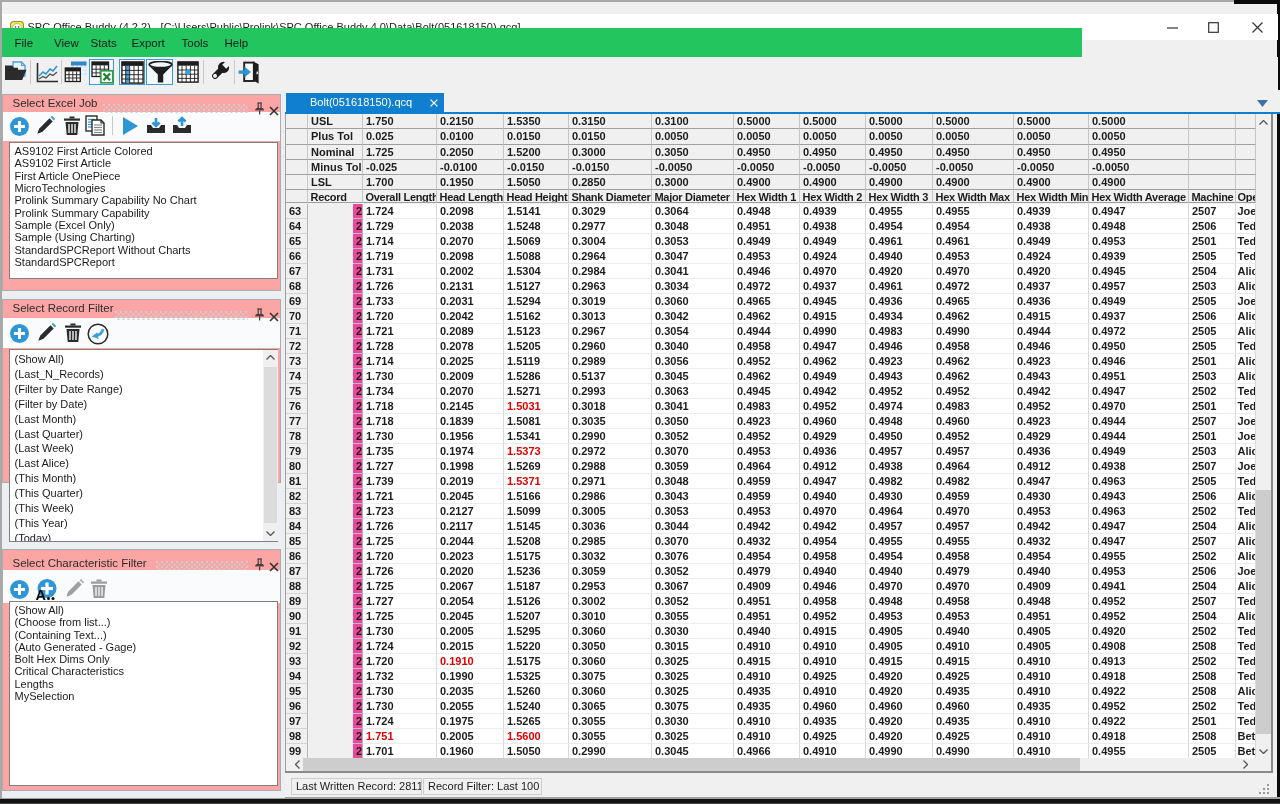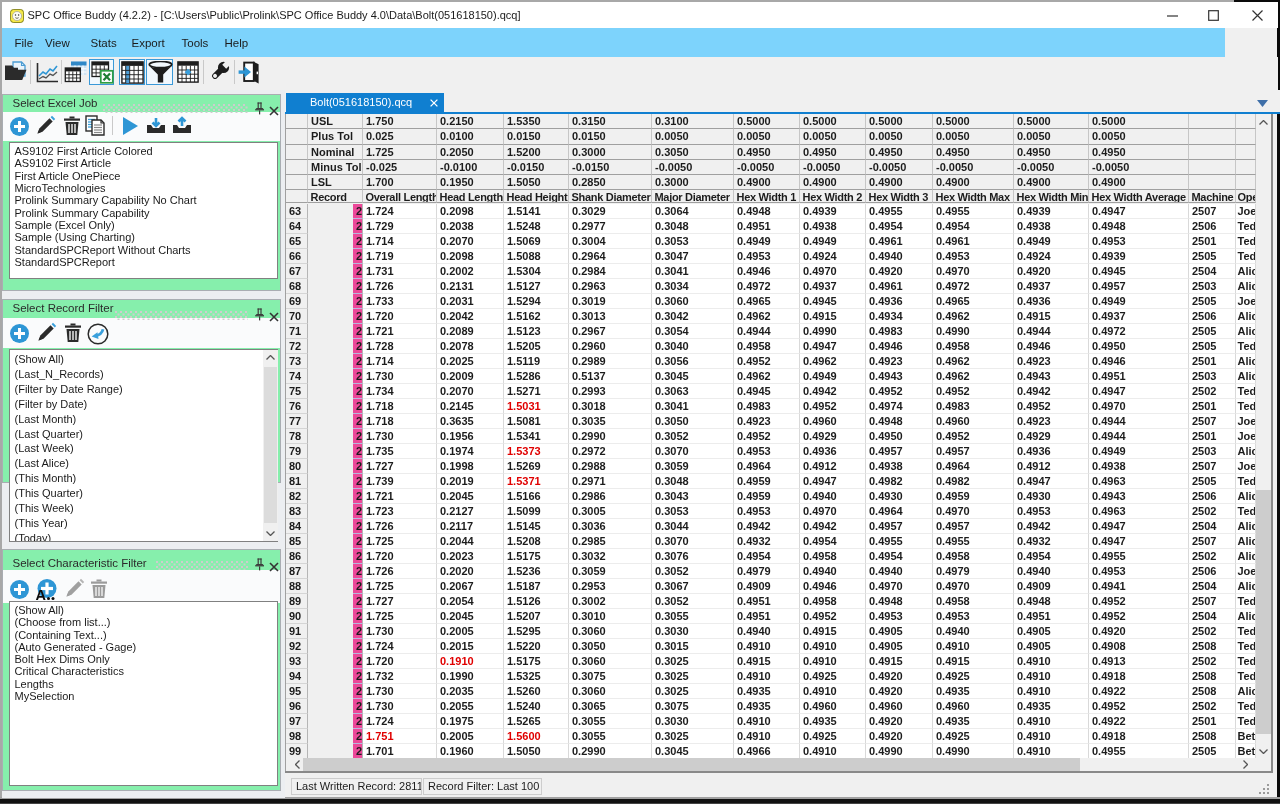--- a/index.html
+++ b/index.html
@@ -1,27 +1,27 @@
 <!DOCTYPE html>
 <html><head><meta charset="utf-8"><style>
 * { margin:0; padding:0; box-sizing:border-box; }
 body { width:1280px; height:804px; overflow:hidden; font-family:"Liberation Sans",sans-serif; position:relative; background:#f0f0f0; }
 .abs { position:absolute; }
 i { font-style:normal; }
 
-#titlebar { position:absolute; left:2px; top:2px; width:1276px; height:26px; background:#fff; }
+#titlebar { position:absolute; left:2px; top:14px; width:1276px; height:26px; background:#fff; }
 #title { position:absolute; left:25.5px; top:7px; font-size:11px; color:#1b1b1b; }
 
-#menubar { position:absolute; left:2px; top:28px; width:1223px; height:29px; background:#7dd3fc; }
+#menubar { position:absolute; left:2px; top:28px; width:1080px; height:29px; background:#22c55e; }
 .mi { position:absolute; top:9px; font-size:11.5px; color:#1b1b1b; }
 
 #toolbar { position:absolute; left:2px; top:57px; width:1276px; height:33px; background:#f0f0f0; }
 
 #dock { position:absolute; left:2px; top:90px; width:283px; height:708px; background:#eceef1; }
-.panel { position:absolute; left:0px; background:#86efac; border:1px solid #a9adb2; width:279px; }
+.panel { position:absolute; left:0px; background:#fca5a5; border:1px solid #a9adb2; width:279px; }
 .ptitle { position:absolute; left:9.5px; font-size:11.5px; color:#2b2b2b; }
 .pdots { position:absolute; height:9px; background:
   radial-gradient(circle at 1px 1px, #cdcdcd 0.9px, rgba(0,0,0,0) 1.2px) 0 0/5px 5px,
   radial-gradient(circle at 1px 1px, #cdcdcd 0.9px, rgba(0,0,0,0) 1.2px) 2.5px 2.5px/5px 5px; }
 .ppin { position:absolute; left:251px; }
 .px { position:absolute; left:266px; }
 .plist { position:absolute; left:6px; width:269px; background:#fff; border:1px solid #808080; overflow:hidden; font-size:11px; color:#1a1a1a; padding:2px 0 0 4.5px; }
 
 #tabbar { position:absolute; left:285px; top:90px; width:995px; height:22px; background:#f0f0f0; }
 #tab { position:absolute; left:286px; top:93px; width:158px; height:19px; background:#107fd0; color:#fff; font-size:11px; }
@@ -71,21 +71,21 @@
  <svg class="abs" style="left:1206px;top:8px" width="11" height="11" viewBox="0 0 11 11">
       <rect x="0.7" y="0.7" width="9.6" height="9.6" fill="none" stroke="#333" stroke-width="1.2"></rect>
     </svg>
  <svg class="abs" style="left:1250px;top:8px" width="11" height="11" viewBox="0 0 11 11">
       <path d="M0.5 0.5 L10.5 10.5 M10.5 0.5 L0.5 10.5" stroke="#333" stroke-width="1.2"></path>
     </svg>
 </div>
 
 <div id="menubar">
  <div class="mi" style="left:12.5px">File</div>
- <div class="mi" style="left:43px">View</div>
+ <div class="mi" style="left:52px">View</div>
  <div class="mi" style="left:88.5px">Stats</div>
  <div class="mi" style="left:129.5px">Export</div>
  <div class="mi" style="left:179.5px">Tools</div>
  <div class="mi" style="left:222.5px">Help</div>
 </div>
 
 <div id="toolbar"></div>
 <svg class="abs" style="left:4px;top:61px" width="23" height="21" viewBox="0 0 23 21">
 <path d="M9 1 h8.5 l3.5 3.5 v10.5 h-12 Z" fill="#eaf4fb" stroke="#4b9cd3" stroke-width="1.3"></path>
 <path d="M17.5 1 v3.5 h3.5" fill="none" stroke="#4b9cd3" stroke-width="1.1"></path>
@@ -686,21 +686,21 @@
       <i class="d">0.4952</i>
       <i class="d">0.4974</i>
       <i class="d">0.4983</i>
       <i class="d">0.4952</i>
       <i class="d">0.4970</i>
       <i class="d">2501</i>
       <i class="d">Ted</i>
       <i class="d rn">77</i>
       <i class="d rec">2788</i>
       <i class="d">1.718</i>
-      <i class="d">0.3635</i>
+      <i class="d">0.1839</i>
       <i class="d">1.5081</i>
       <i class="d">0.3035</i>
       <i class="d">0.3050</i>
       <i class="d">0.4923</i>
       <i class="d">0.4960</i>
       <i class="d">0.4948</i>
       <i class="d">0.4960</i>
       <i class="d">0.4923</i>
       <i class="d">0.4944</i>
       <i class="d">2507</i>

